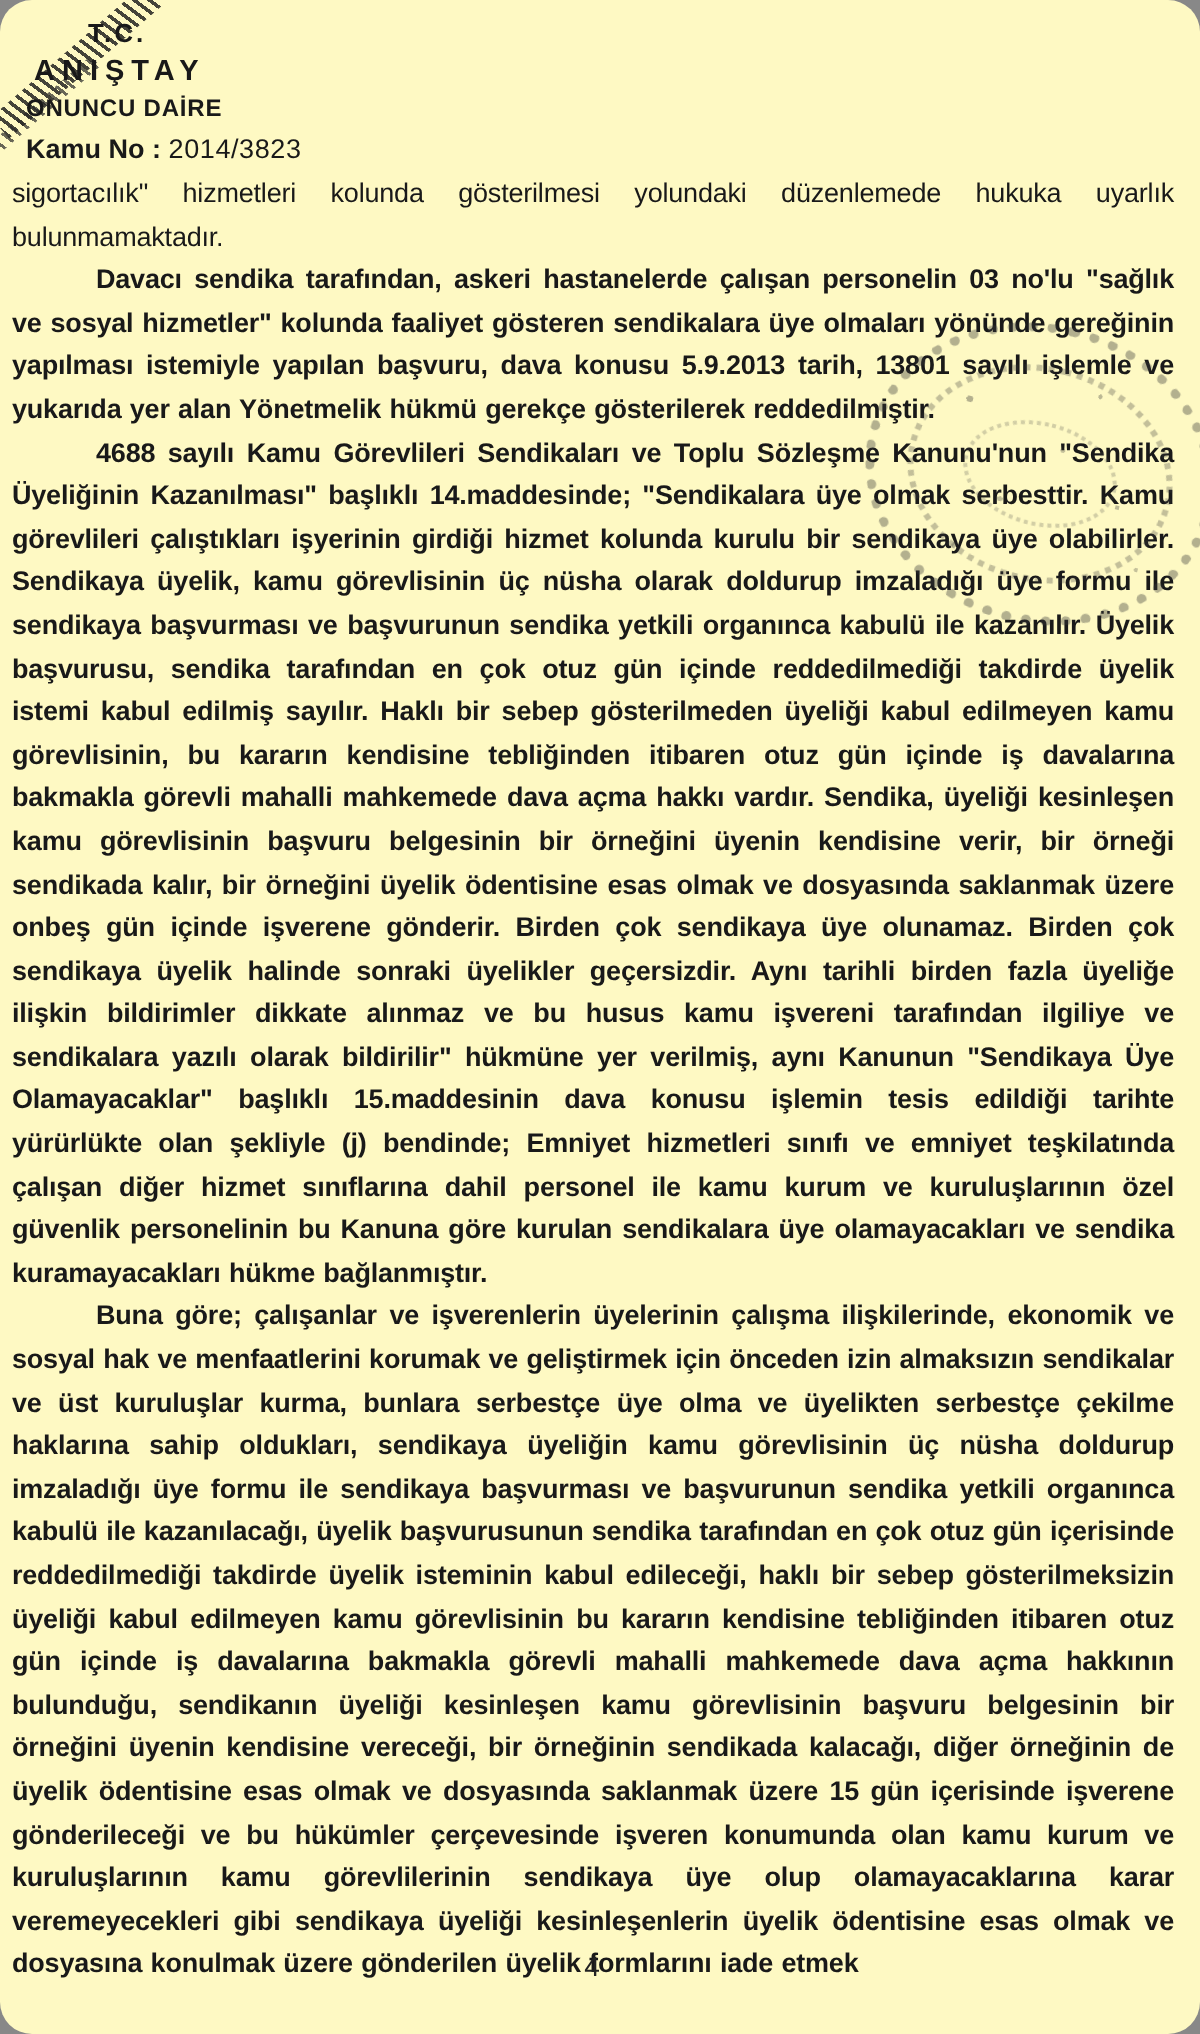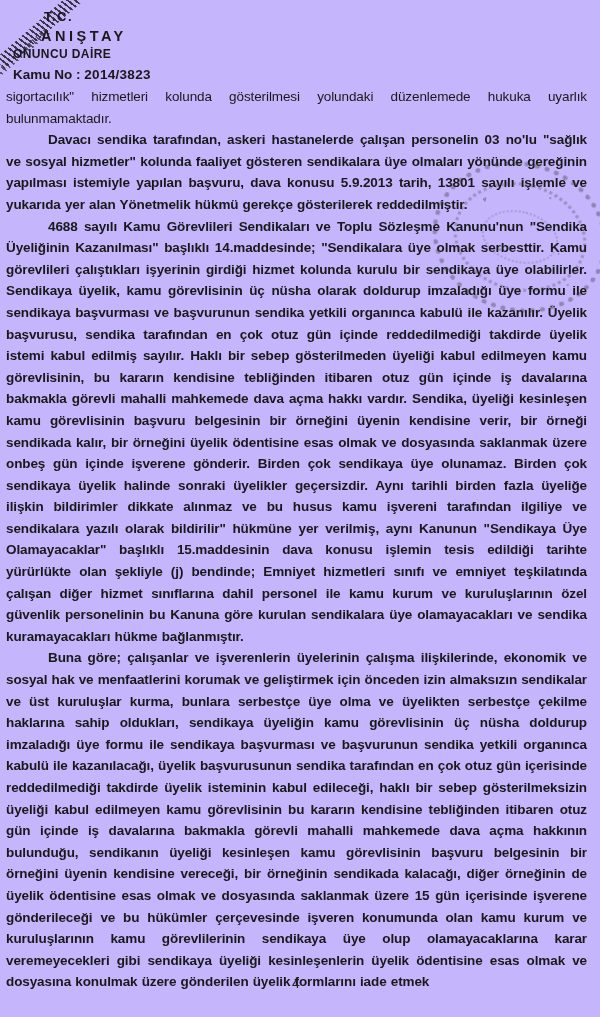--- a/index.html
+++ b/index.html
@@ -1,34 +1,35 @@
 <!DOCTYPE html>
 <html><head>
 <meta charset="utf-8">
 <style>
   html,body { margin:0; padding:0; background:#888; }
   .page {
     position:relative;
     width:600px; height:1017px;
     margin:0 auto;
-    background:#c4b5fd;
+    background:#fef9c3;
     font-family:"Liberation Sans", sans-serif;
     color:#191919;
     overflow:hidden;
+    border-radius:16px;
   }
   
   .letterhead {
     position:absolute; left:13px; top:8px;
     font-weight:bold; line-height:18.5px; white-space:nowrap;
   }
   .tc      { margin-left:31px; font-size:13px; letter-spacing:1.5px; }
-  .court   { margin-left:28px; font-size:14.5px; letter-spacing:3.5px; }
+  .court   { margin-left:4px; font-size:14.5px; letter-spacing:3.5px; }
   .chamber { font-size:12px; letter-spacing:0.4px; }
   .case    { font-size:13.5px; margin-top:2px; }
-  .case .case-num { font-weight:bold; letter-spacing:0.3px; }
+  .case .case-num { font-weight:normal; letter-spacing:0.3px; }
 
   
   .doc-body {
     position:absolute; left:6px; right:13px; top:86px;
   }
   .doc-body p {
     margin:0;
     font-size:13.5px;
     line-height:21.6px;
     text-align:justify;

